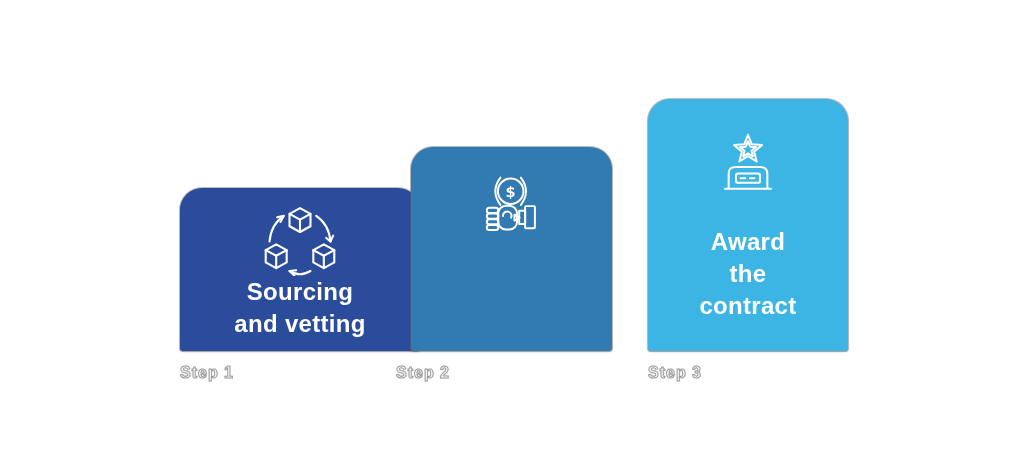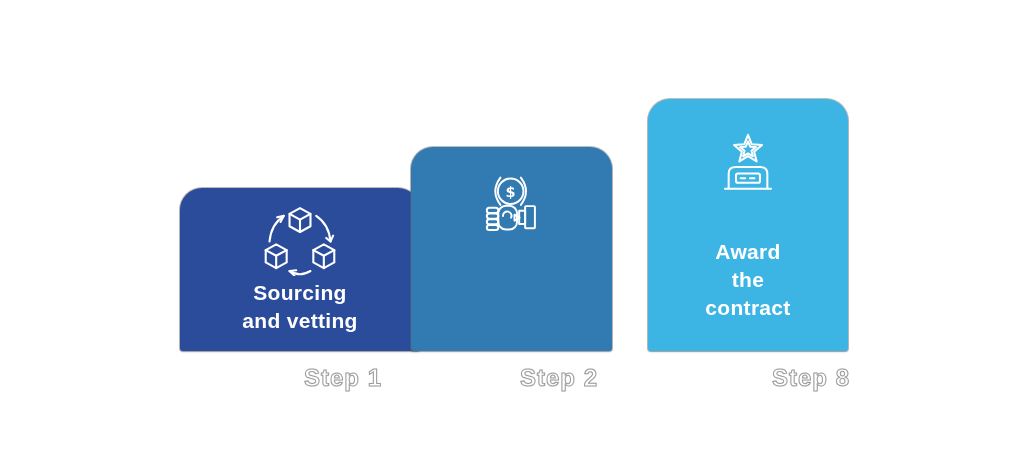--- a/index.html
+++ b/index.html
@@ -25,37 +25,37 @@
   #card3 { left: 648px; top:  99px; width: 200px; height: 252px; }
 
   .icon { display: block; line-height: 0; }
   #card1 .icon { margin-top: 19px; }
   #card2 .icon { margin-top: 28px; }
   #card3 .icon { margin-top: 34px; }
 
   .card-title {
     margin-top: auto;
     font-weight: bold;
-    font-size: 21px;
+    font-size: 24px;
     line-height: 1.33;
     letter-spacing: 0.3px;
     text-align: center;
     white-space: pre-line;
   }
   #card1 .card-title { padding-bottom: 16px; }
   #card2 .card-title { padding-bottom: 15px; }
   #card3 .card-title { padding-bottom: 29px; }
 
   .step-label {
     position: absolute;
     top: 364px;
     width: 202px;
-    text-align: right;
+    text-align: left;
     font-weight: bold;
-    font-size: 24px;
+    font-size: 16px;
     letter-spacing: 1px;
     color: #ffffff;
     -webkit-text-stroke: 1px #9c9c9c;
     text-shadow: 0 0 1px rgba(125,125,125,0.85);
   }
   #label1 { left: 180px; }
   #label2 { left: 396px; }
   #label3 { left: 648px; }
 
   svg { stroke: #ffffff; fill: none; stroke-linecap: round; stroke-linejoin: round; }
@@ -130,15 +130,15 @@
         <path d="M13,60.5 H63"></path>
       </svg>
     </span>
     <div class="card-title">Award
 the
 contract</div>
   </div>
 
   <div class="step-label" id="label1">Step 1</div>
   <div class="step-label" id="label2">Step 2</div>
-  <div class="step-label" id="label3">Step 8</div>
+  <div class="step-label" id="label3">Step 3</div>
 
 </div>
 
 </body></html>

